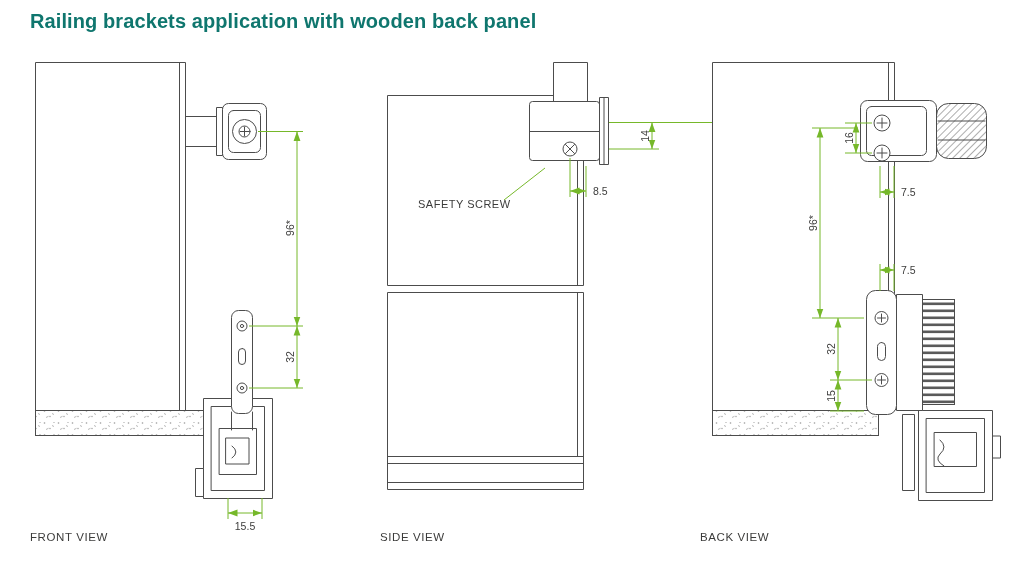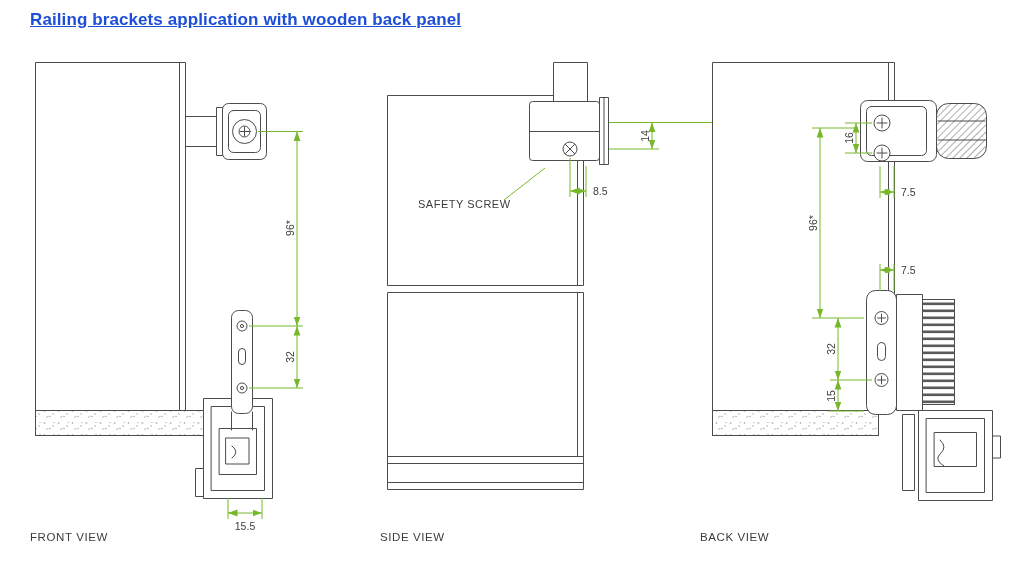--- a/index.html
+++ b/index.html
@@ -2,21 +2,21 @@
 <html><head>
 <meta charset="utf-8">
 <style>
   html,body{margin:0;padding:0}
   body{
     width:1024px;height:566px;position:relative;overflow:hidden;
     background:#ffffff;font-family:"Liberation Sans",sans-serif;
   }
   .title{
     position:absolute;left:30px;top:10px;
-    font-size:17px;font-weight:bold;color:#1d4ed8;letter-spacing:.1px;text-decoration:underline;
+    font-size:20px;font-weight:bold;color:#0f766e;letter-spacing:.1px;
   }
   svg{position:absolute;left:0;top:0}
   .ln{fill:none;stroke:#4c4c4c;stroke-width:1;stroke-linejoin:round;stroke-linecap:round}
   .lnw{fill:#ffffff;stroke:#4c4c4c;stroke-width:1;stroke-linejoin:round}
   .dim{fill:none;stroke:#76b82a;stroke-width:1}
   .dtxt{font-size:10.5px;fill:#3c3c3b;font-family:"Liberation Sans",sans-serif}
   .vlabel{font-size:11.5px;fill:#3c3c3b;letter-spacing:.6px;font-family:"Liberation Sans",sans-serif}
   .ann{font-size:11px;fill:#3c3c3b;letter-spacing:.5px;font-family:"Liberation Sans",sans-serif}
 </style>
 </head>

